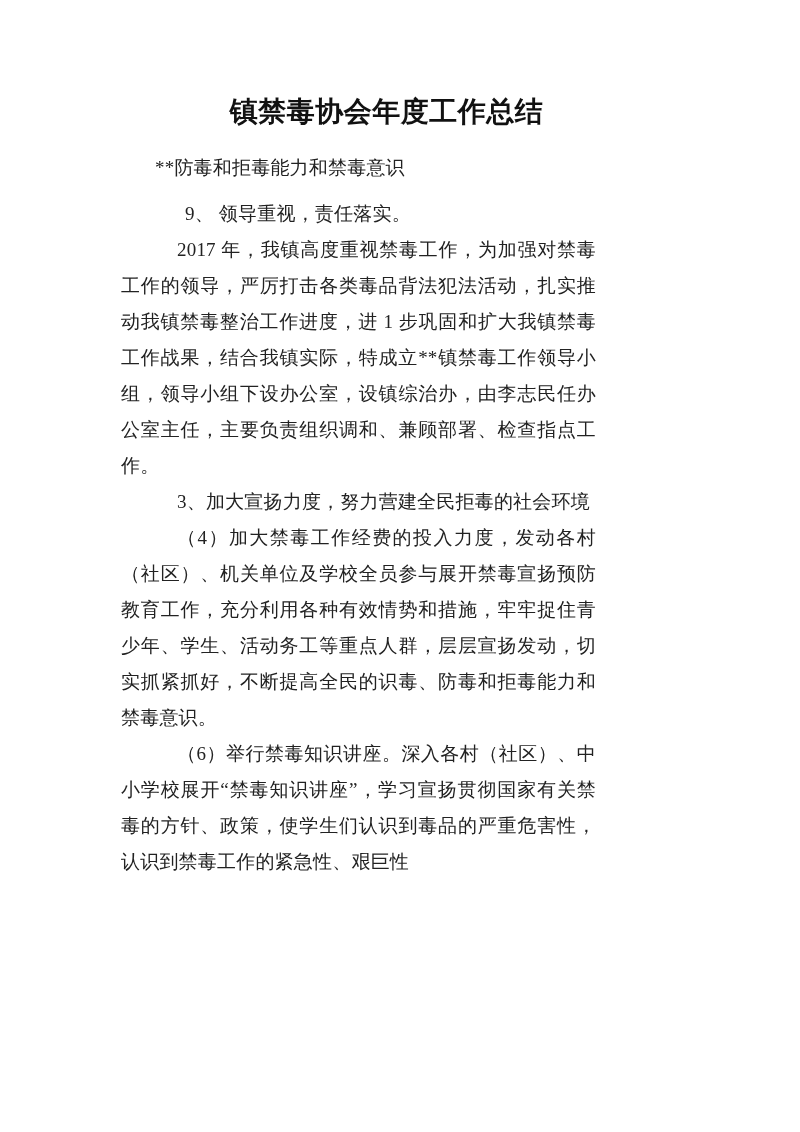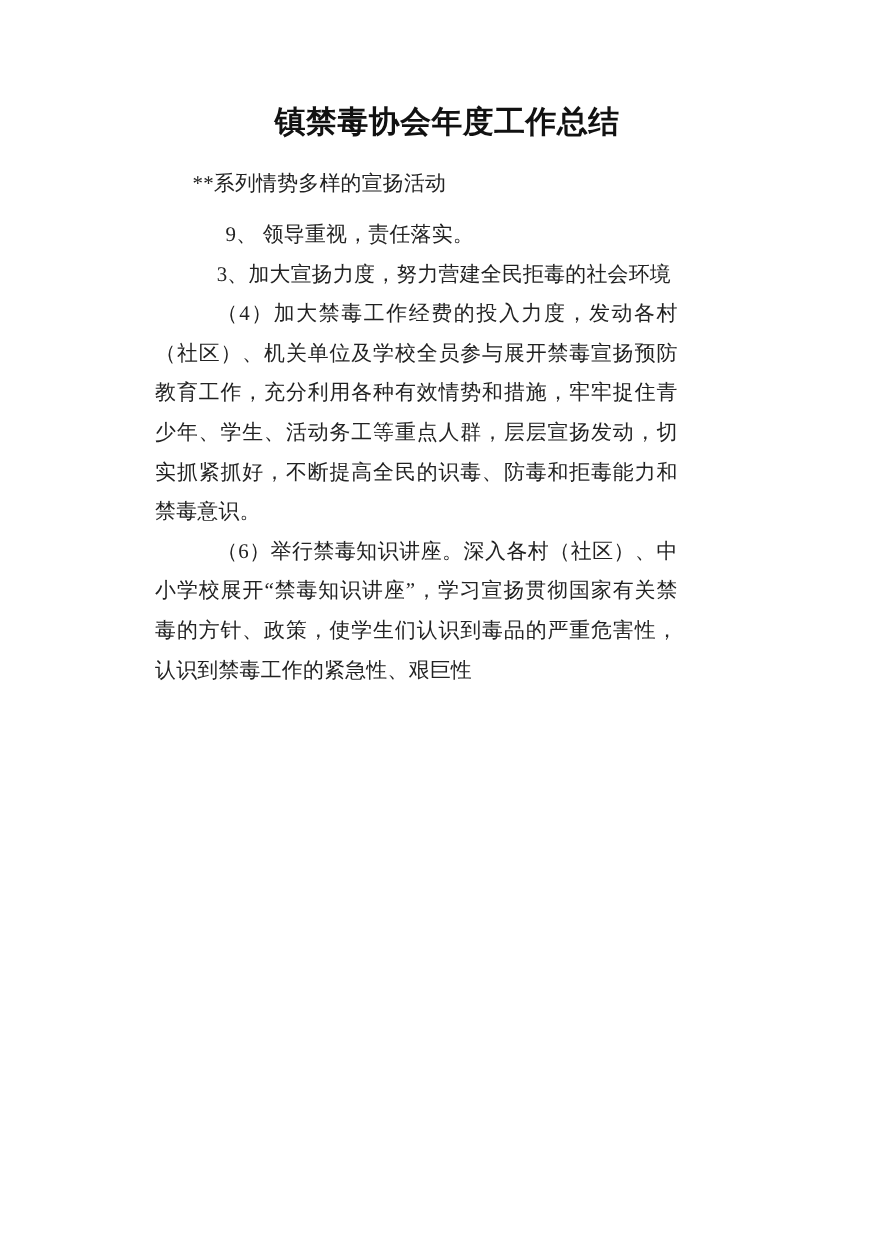--- a/index.html
+++ b/index.html
@@ -8,21 +8,20 @@
     background: #ffffff;
   }
   .page {
     position: relative;
     width: 704px;
     height: 1132px;
     background: #ffffff;
     overflow: hidden;
     font-family: "Liberation Serif", "DejaVu Serif", serif;
     color: #222222;
-    padding-left: 20px;
   }
   .content {
     box-sizing: border-box;
     padding: 90px 108px 0 121px; 
   }
   .doc-title {
     margin: 0;
     font-size: 28px;
     line-height: 44px;
     font-weight: bold;
@@ -51,25 +50,26 @@
   p.indent-num { text-indent: 64px; }
 </style>
 </head>
 <body>
 
 <div class="page">
   <div class="content">
 
     <h1 class="doc-title">镇禁毒协会年度工作总结</h1>
 
-    <p class="para subtitle">**系列情势多样的宣扬活动</p>
+    <p class="para subtitle">**防毒和拒毒能力和禁毒意识</p>
 
 
     <p class="para indent-num">9、 领导重视，责任落实。</p>
 
+    <p class="para indent-std">2017 年，我镇高度重视禁毒工作，为加强对禁毒工作的领导，严厉打击各类毒品背法犯法活动，扎实推动我镇禁毒整治工作进度，进 1 步巩固和扩大我镇禁毒工作战果，结合我镇实际，特成立**镇禁毒工作领导小组，领导小组下设办公室，设镇综治办，由李志民任办公室主任，主要负责组织调和、兼顾部署、检查指点工作。</p>
 
     <p class="para indent-std">3、加大宣扬力度，努力营建全民拒毒的社会环境</p>
 
 
     <p class="para indent-std">（4）加大禁毒工作经费的投入力度，发动各村（社区）、机关单位及学校全员参与展开禁毒宣扬预防教育工作，充分利用各种有效情势和措施，牢牢捉住青少年、学生、活动务工等重点人群，层层宣扬发动，切实抓紧抓好，不断提高全民的识毒、防毒和拒毒能力和禁毒意识。</p>
 
     <p class="para indent-std">（6）举行禁毒知识讲座。深入各村（社区）、中小学校展开“禁毒知识讲座”，学习宣扬贯彻国家有关禁毒的方针、政策，使学生们认识到毒品的严重危害性，认识到禁毒工作的紧急性、艰巨性</p>
 
   </div>
 </div>

